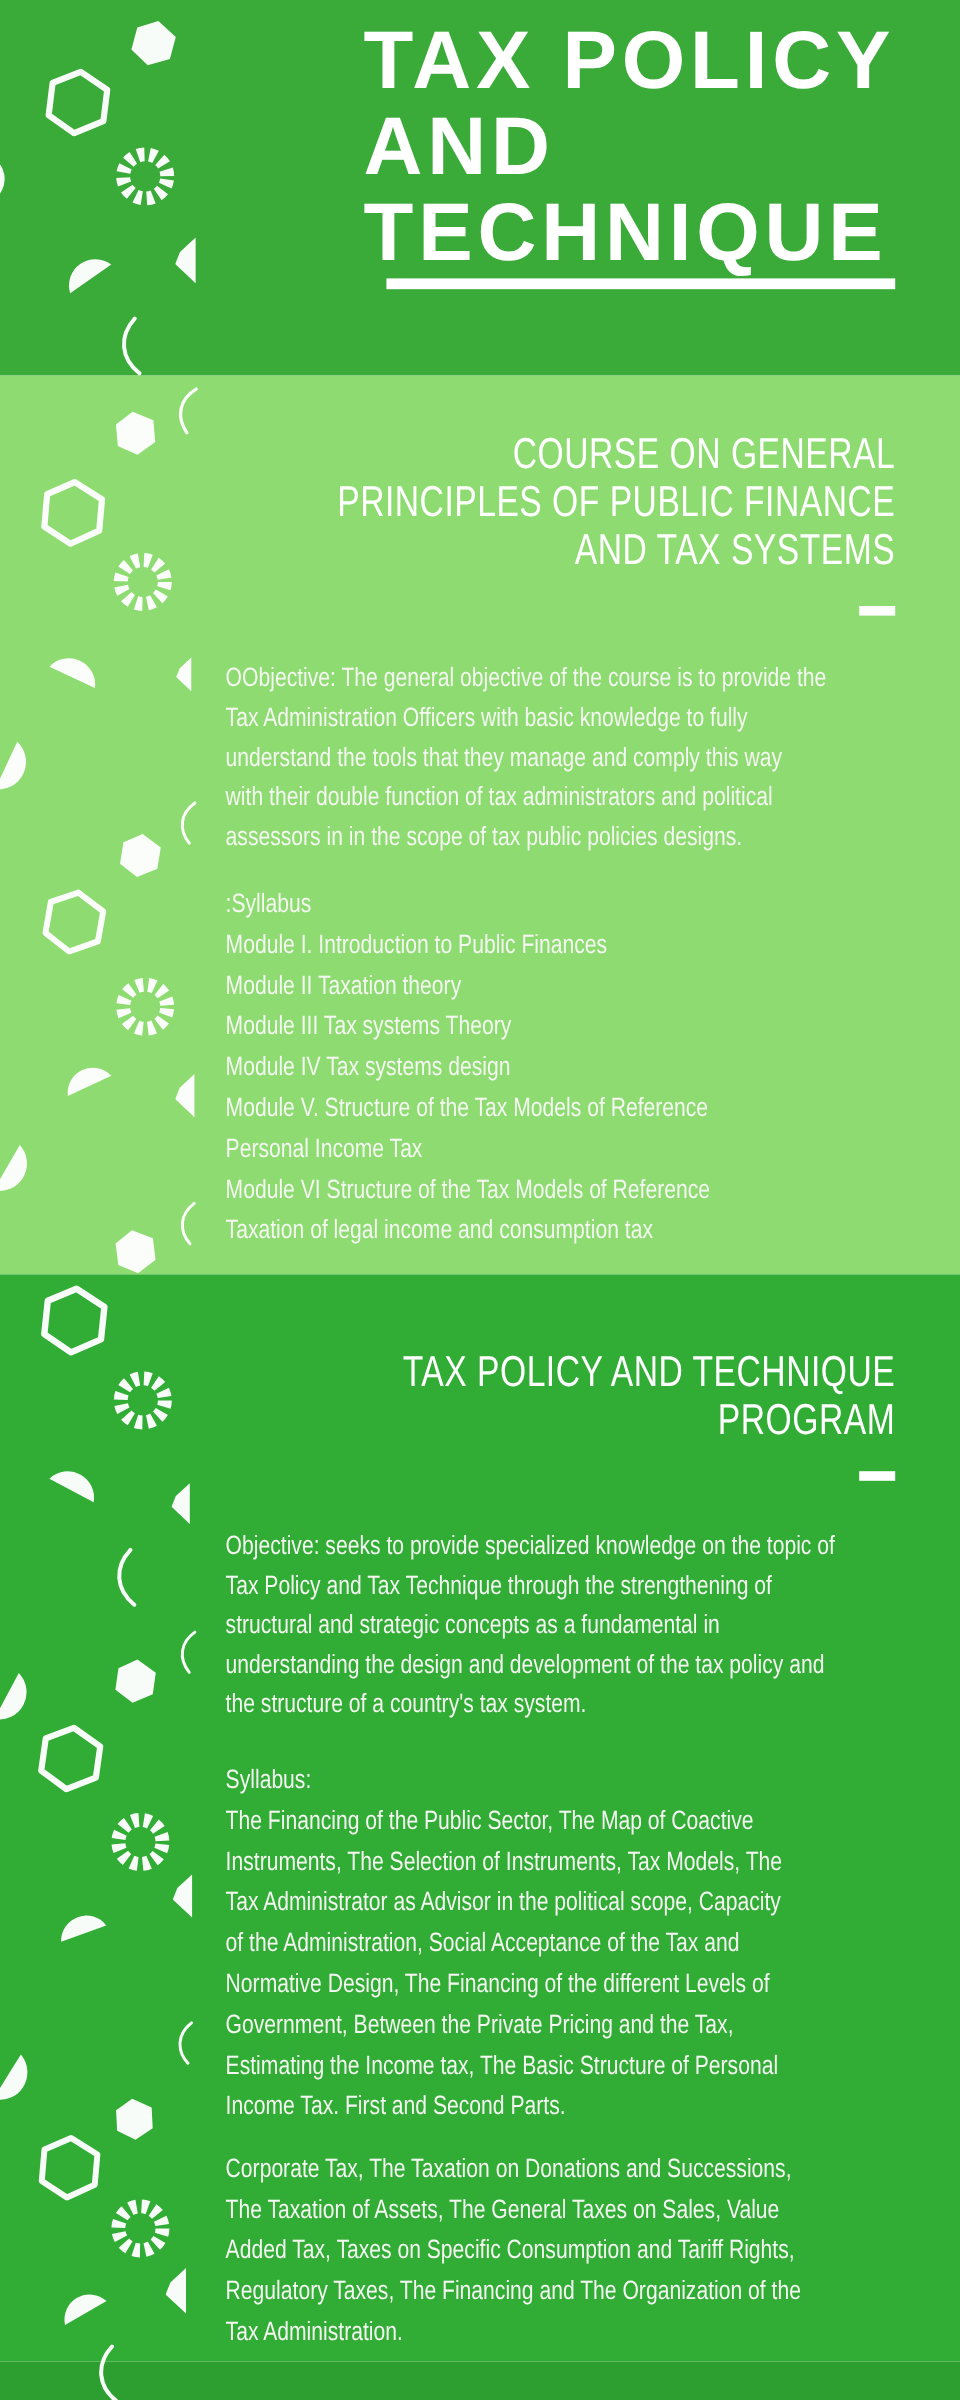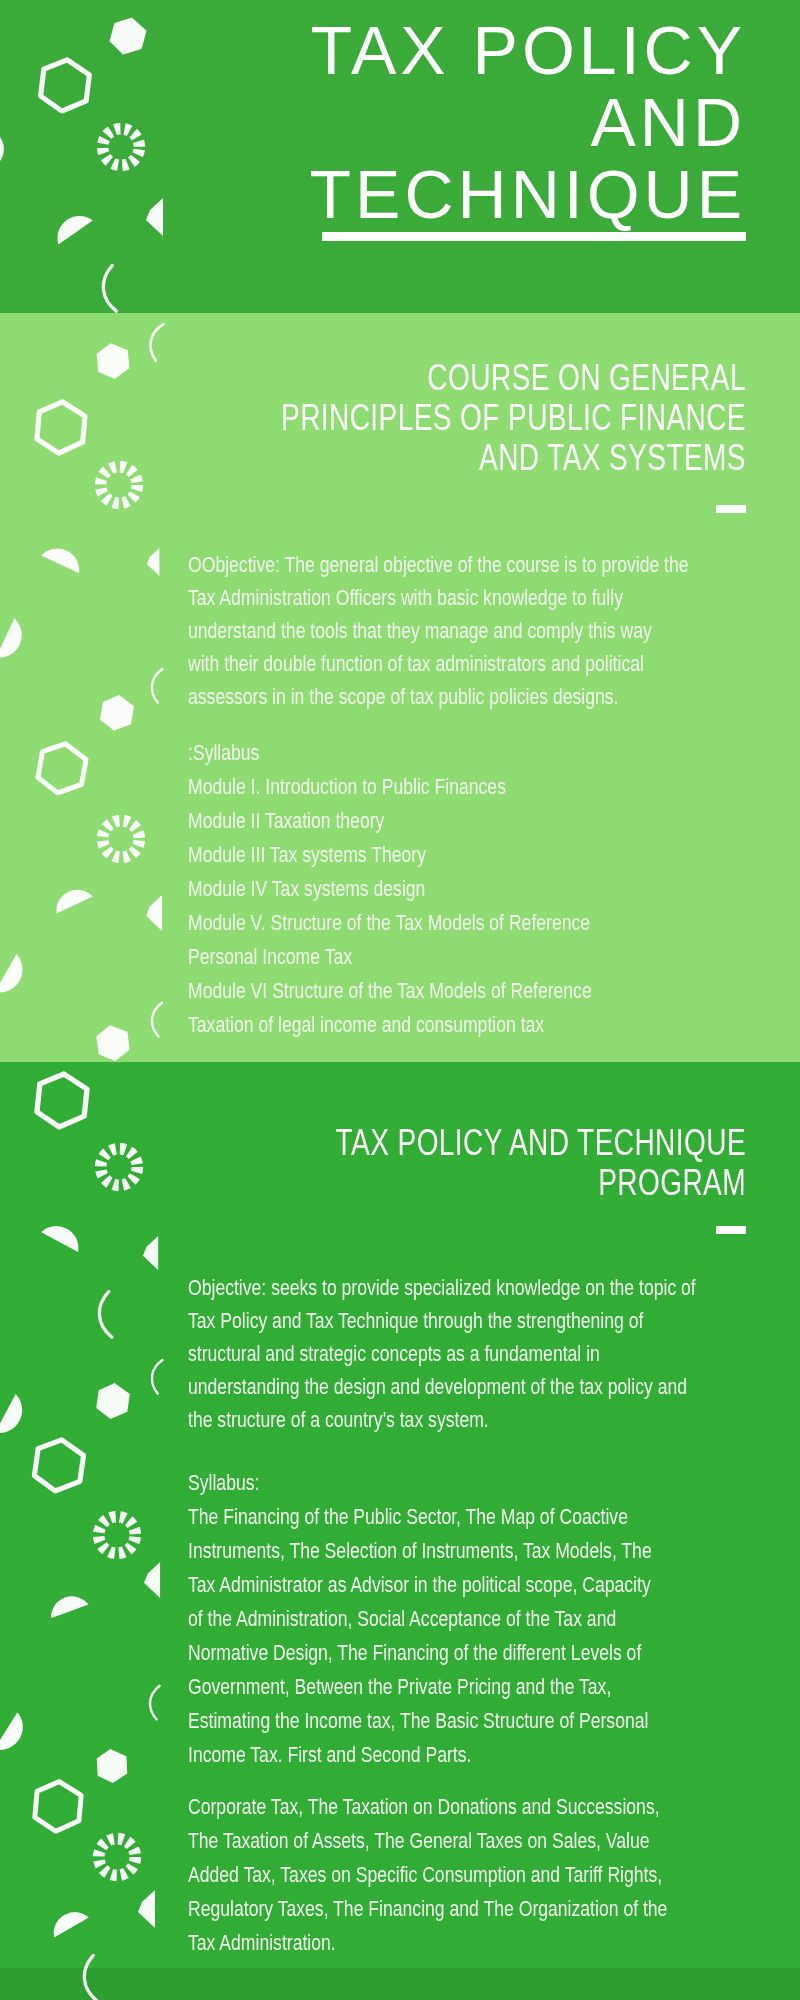--- a/index.html
+++ b/index.html
@@ -6,22 +6,22 @@
   body{font-family:"Liberation Sans",sans-serif;background:#ffffff;}
   #canvas{position:relative;width:800px;height:2000px;overflow:hidden;}
   .band{position:absolute;left:0;width:800px;}
   #s1{top:0;height:313px;background:var(--banner-green);}
   #s2{top:313px;height:749px;background:var(--light-green);}
   #s3{top:1062px;height:906px;background:var(--program-green);}
   #footer-strip{position:absolute;left:0;top:1968px;width:800px;height:32px;background:var(--footer-green);}
   #decor{position:absolute;left:0;top:0;width:800px;height:2000px;pointer-events:none;}
   #decor svg{position:absolute;opacity:0.97;}
 
-  #title{position:absolute;right:54px;top:14px;margin:0;text-align:right;
-    font-size:68px;line-height:72px;font-weight:400;letter-spacing:4px;
+  #title{position:absolute;right:54px;top:14px;margin:0;text-align:left;
+    font-size:68px;line-height:72px;font-weight:700;letter-spacing:4px;
     color:var(--heading-text);white-space:pre-line;}
   #title-underline{position:absolute;right:54px;top:232px;width:424px;height:9px;background:var(--heading-text);}
 
   .heading{position:absolute;right:54px;width:690px;margin:0;text-align:right;
     font-size:36px;line-height:40px;font-weight:400;letter-spacing:0.5px;
     color:var(--heading-text);white-space:pre-line;
     transform:scaleX(0.78);transform-origin:right top;}
   #course-heading{top:358px;}
   #program-heading{top:1123px;}
 

